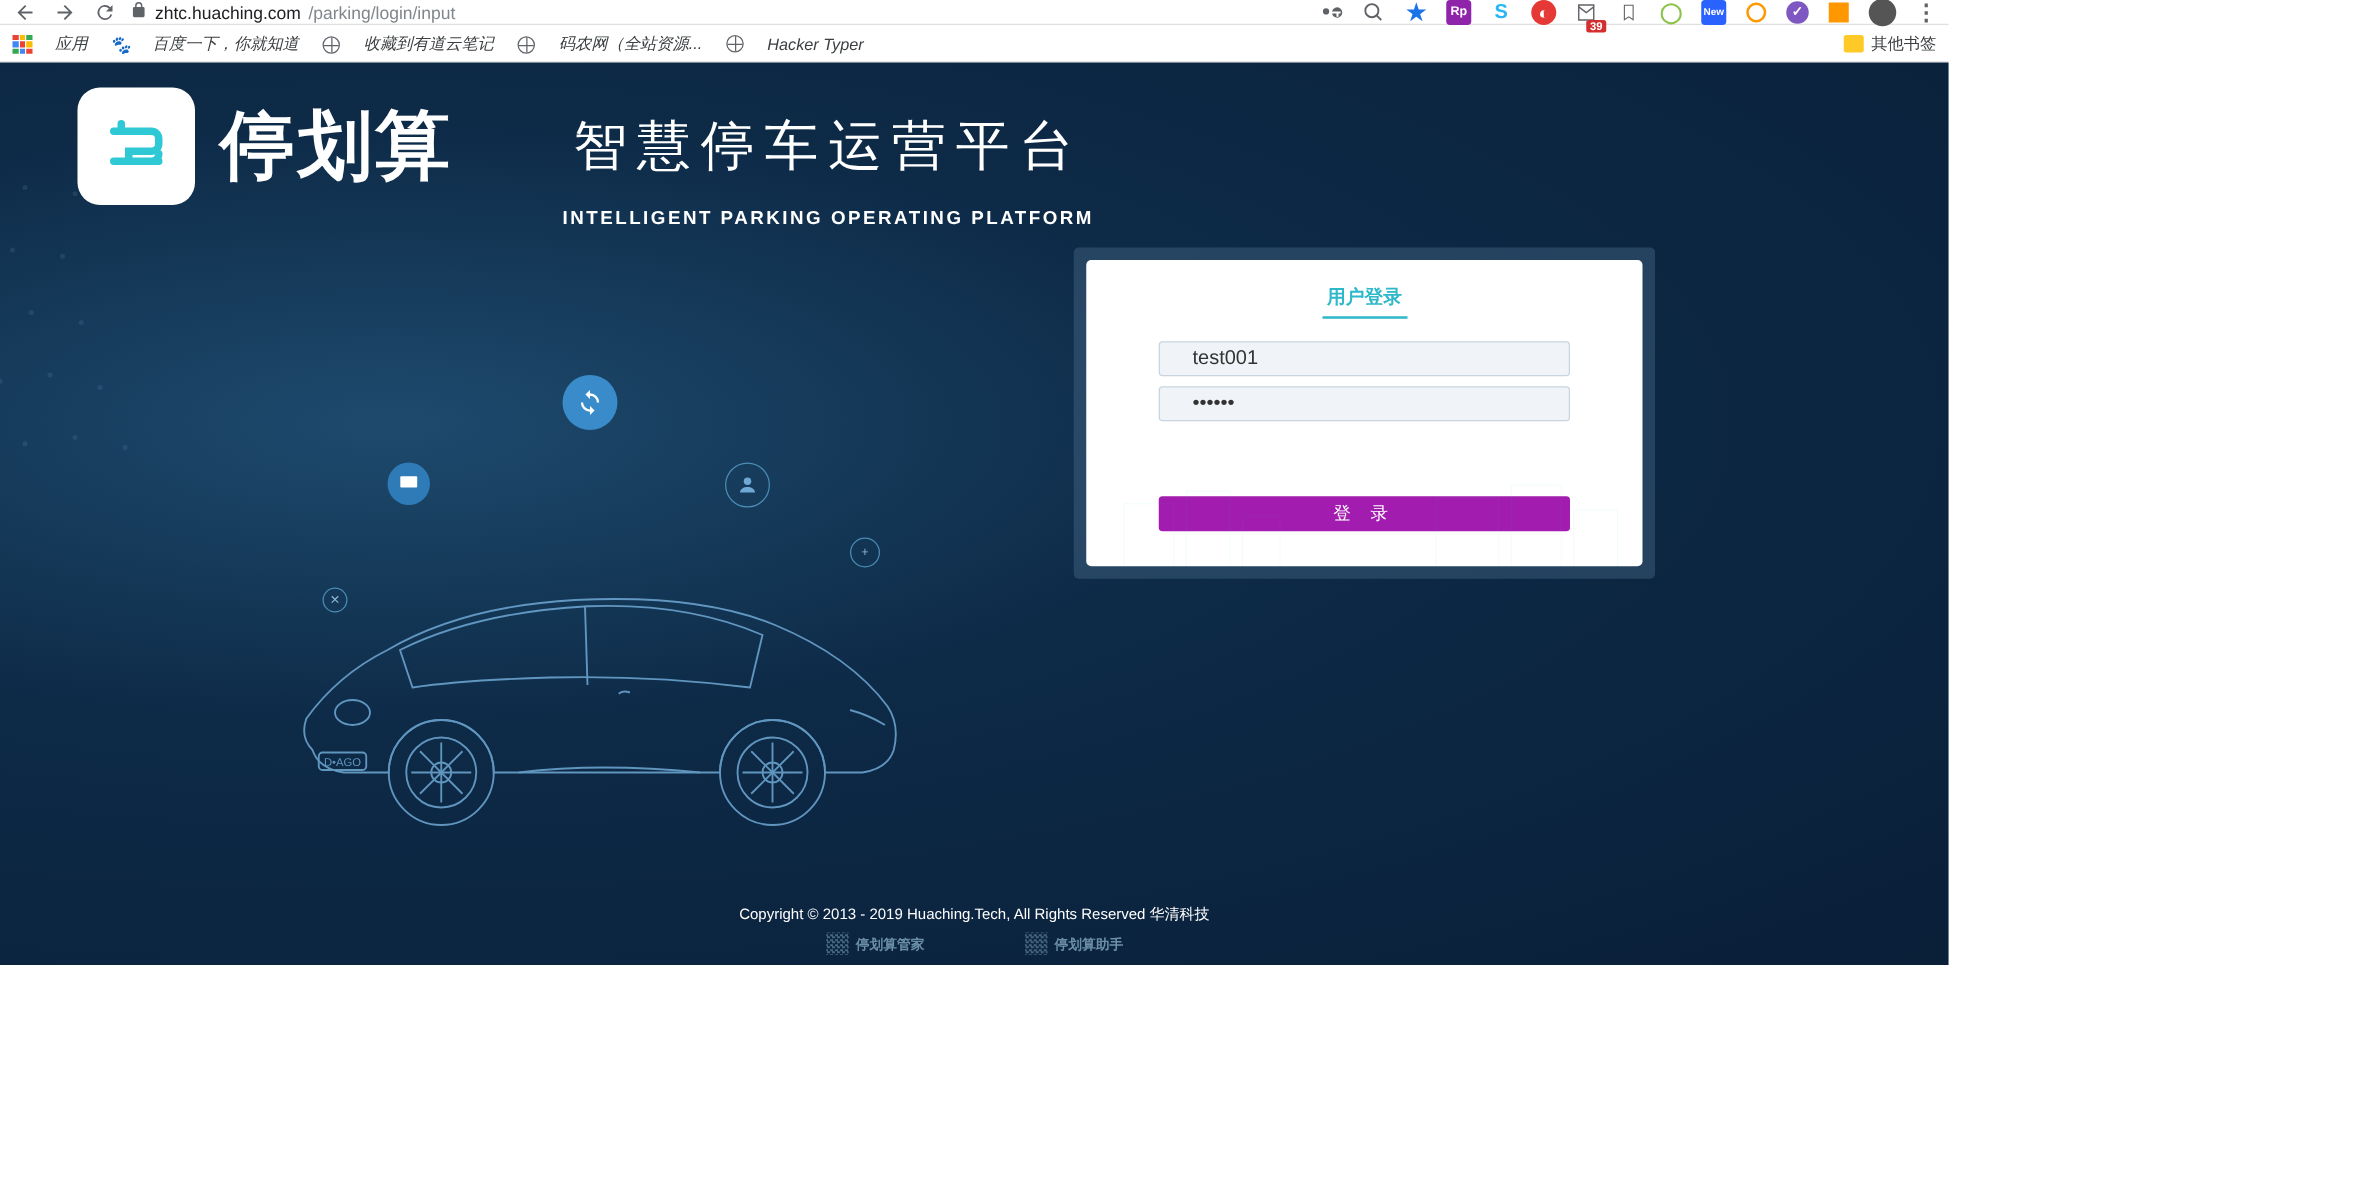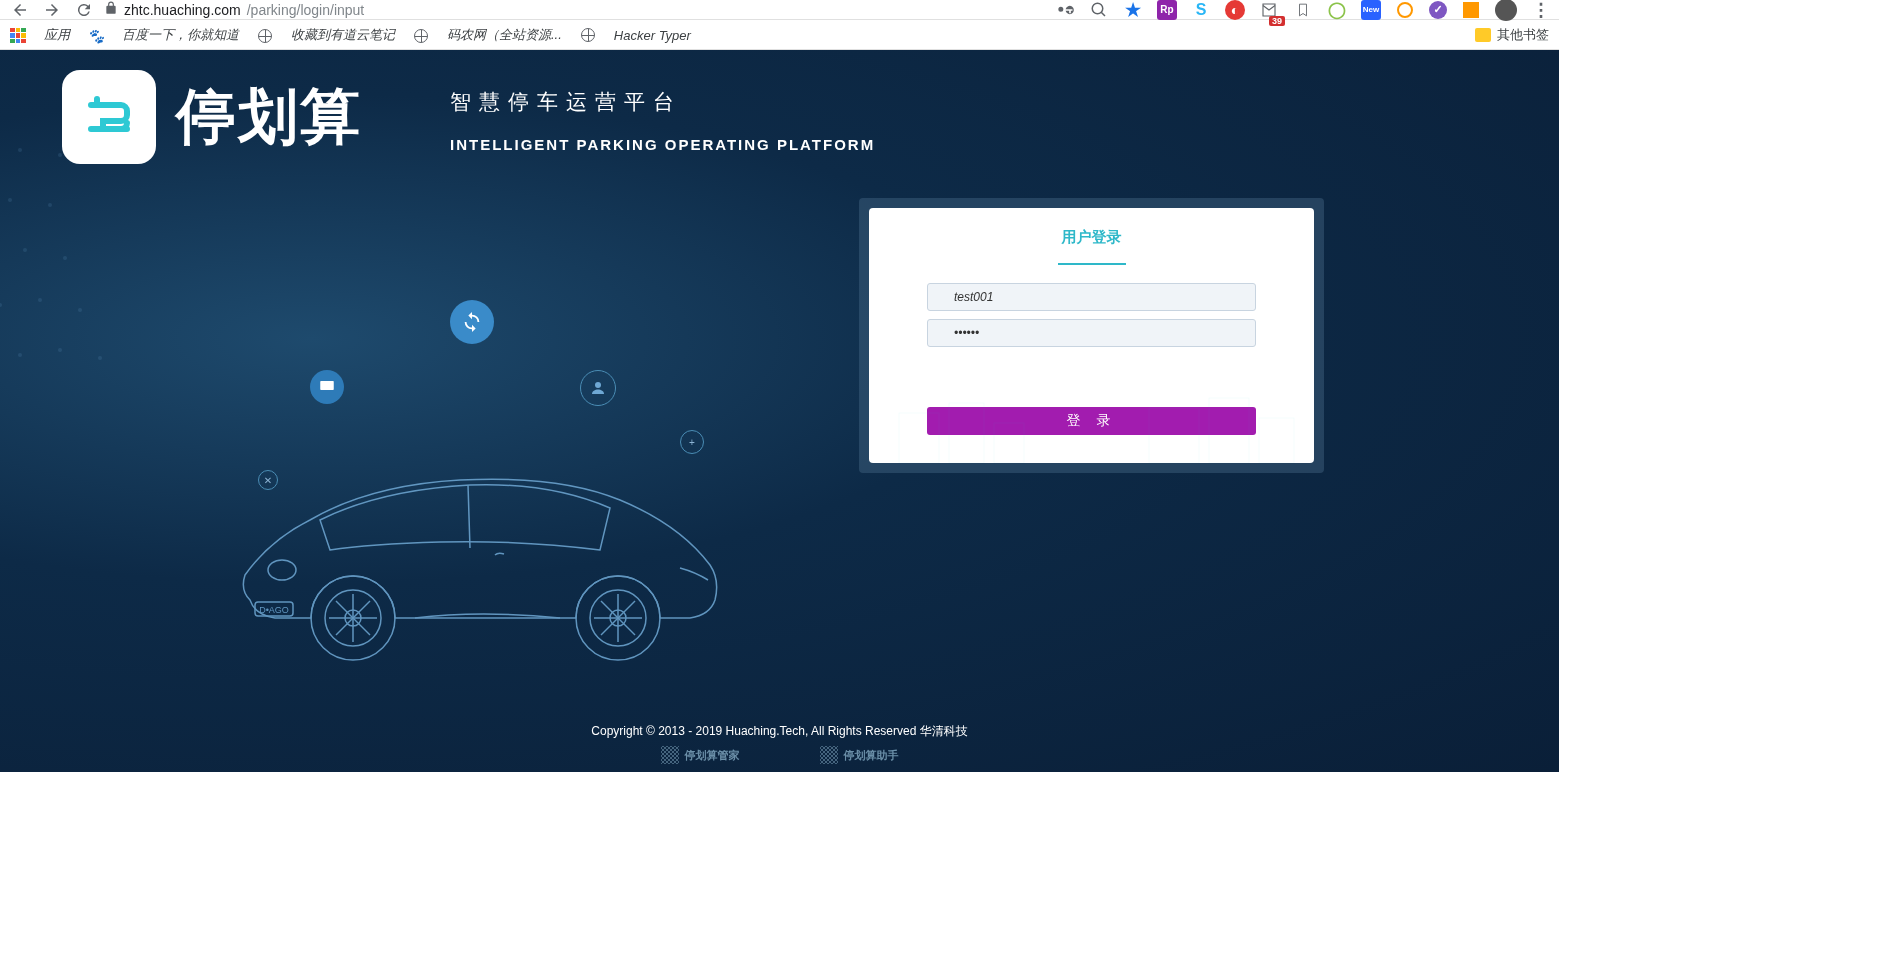--- a/index.html
+++ b/index.html
@@ -50,28 +50,28 @@
     .page-content { height: 722px; background: radial-gradient(ellipse at 20% 40%, #1e4a6d 0%, #0d2a47 40%, #0a1f38 100%); position: relative; overflow: hidden; }
     
     
     .globe-dots { position: absolute; left: -100px; top: 50px; width: 400px; height: 400px; opacity: 0.15; }
     
     
     .branding { position: absolute; left: 62px; top: 20px; display: flex; align-items: center; gap: 20px; }
     .logo-box { width: 94px; height: 94px; background: #fff; border-radius: 18px; display: flex; align-items: center; justify-content: center; }
     .logo-main-text { color: #fff; font-size: 60px; font-weight: bold; letter-spacing: 2px; }
     .subtitle-block { position: absolute; left: 450px; top: 38px; }
-    .subtitle-cn { color: #fff; font-size: 21px; letter-spacing: 8px; }
+    .subtitle-cn { color: #fff; font-size: 43px; letter-spacing: 8px; text-align: center; }
     .subtitle-en { color: #fff; font-size: 15px; letter-spacing: 2px; font-weight: bold; margin-top: 20px; }
     
     
     .login-card-wrap { position: absolute; right: 235px; top: 148px; background: rgba(75, 110, 140, 0.4); padding: 10px; border-radius: 4px; }
     .login-card { width: 445px; background: #fff; border-radius: 4px; padding: 20px 58px 28px; position: relative; }
-    .login-title { color: #2eb8c9; font-size: 15px; font-weight: bold; text-align: center; padding-bottom: 16px; border-bottom: 2px solid #2eb8c9; width: 68px; margin: 0 auto 18px; }
-    .login-input { width: 100%; height: 28px; border: 1px solid #c8d4e0; border-radius: 3px; background: #f0f4f8; padding: 0 26px; font-size: 12px; margin-bottom: 8px; color: #333; font-style: italic; }
+    .login-title { color: #2eb8c9; font-size: 15px; font-weight: bold; text-align: center; padding-bottom: 6px; border-bottom: 2px solid #2eb8c9; width: 68px; margin: 0 auto 18px; }
+    .login-input { width: 100%; height: 28px; border: 1px solid #c8d4e0; border-radius: 3px; background: #f0f4f8; padding: 0 26px; font-size: 16px; margin-bottom: 8px; color: #333; }
     .login-btn { width: 100%; height: 28px; background: #a21caf; color: #fff; border: none; border-radius: 3px; font-size: 14px; letter-spacing: 6px; cursor: pointer; margin-top: 52px; }
     .card-buildings { position: absolute; bottom: 0; left: 0; right: 0; height: 70px; opacity: 0.06; overflow: hidden; }
     
     
     .car-scene { position: absolute; left: 220px; top: 290px; width: 520px; height: 380px; }
     .float-icon { position: absolute; width: 36px; height: 36px; border-radius: 50%; display: flex; align-items: center; justify-content: center; color: #8db4d4; }
     .fi-1 { left: 230px; top: -40px; background: #3a8bc9; width: 44px; height: 44px; color: #fff; }
     .fi-2 { left: 90px; top: 30px; background: #2e7bb8; width: 34px; height: 34px; color: #fff; font-size: 12px; }
     .fi-3 { left: 360px; top: 30px; border: 1.5px solid #4a8db5; font-size: 14px; }
     .fi-4 { left: 460px; top: 90px; border: 1.5px solid #4a8db5; width: 24px; height: 24px; font-size: 10px; }

